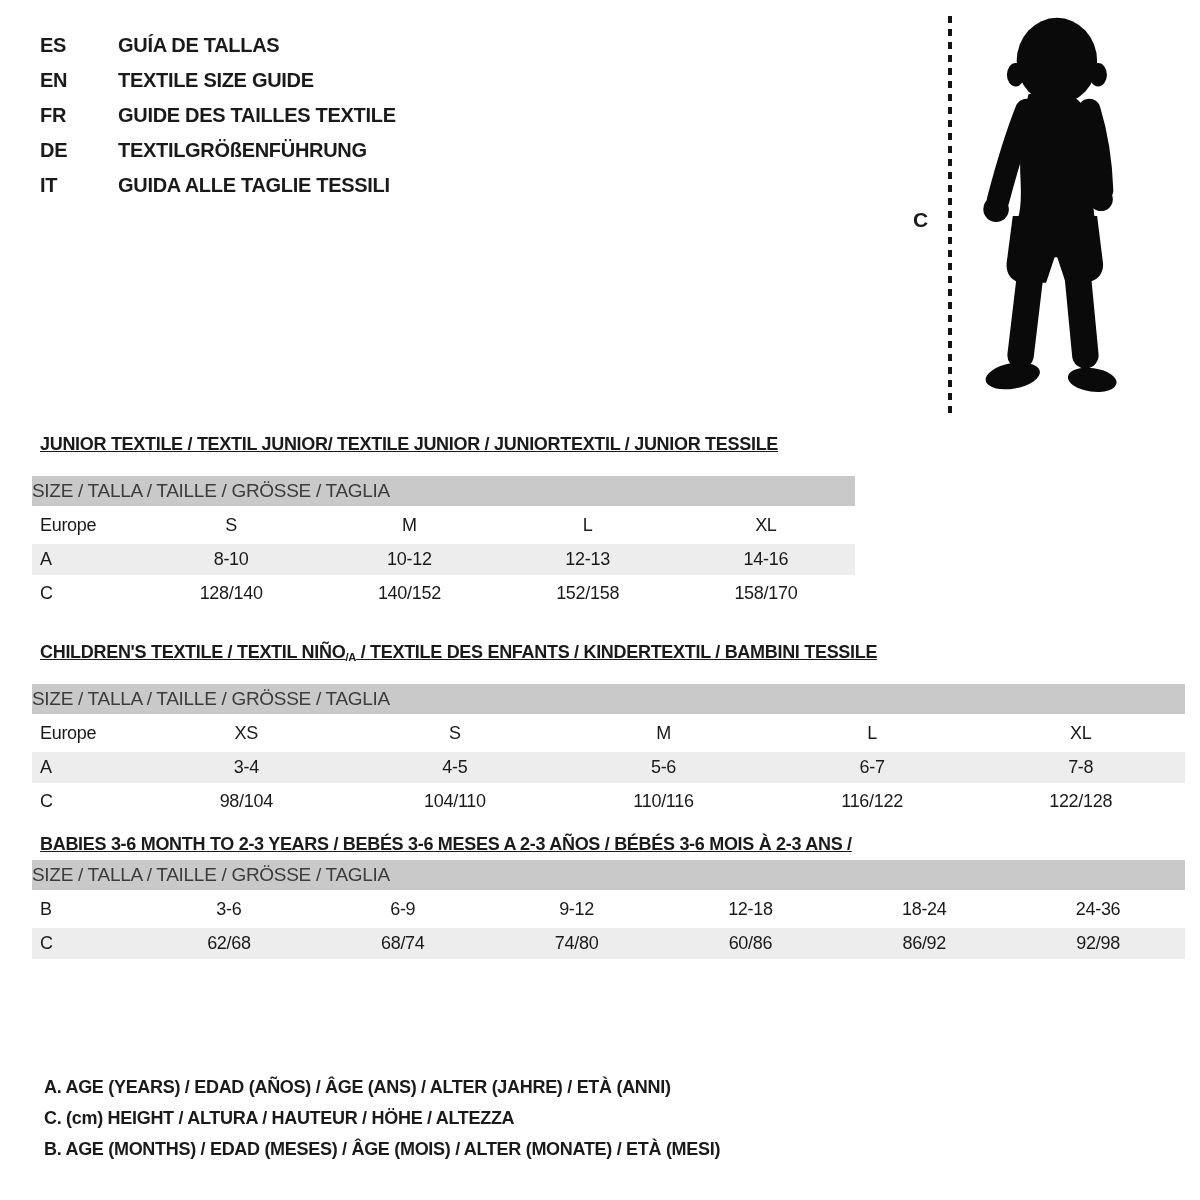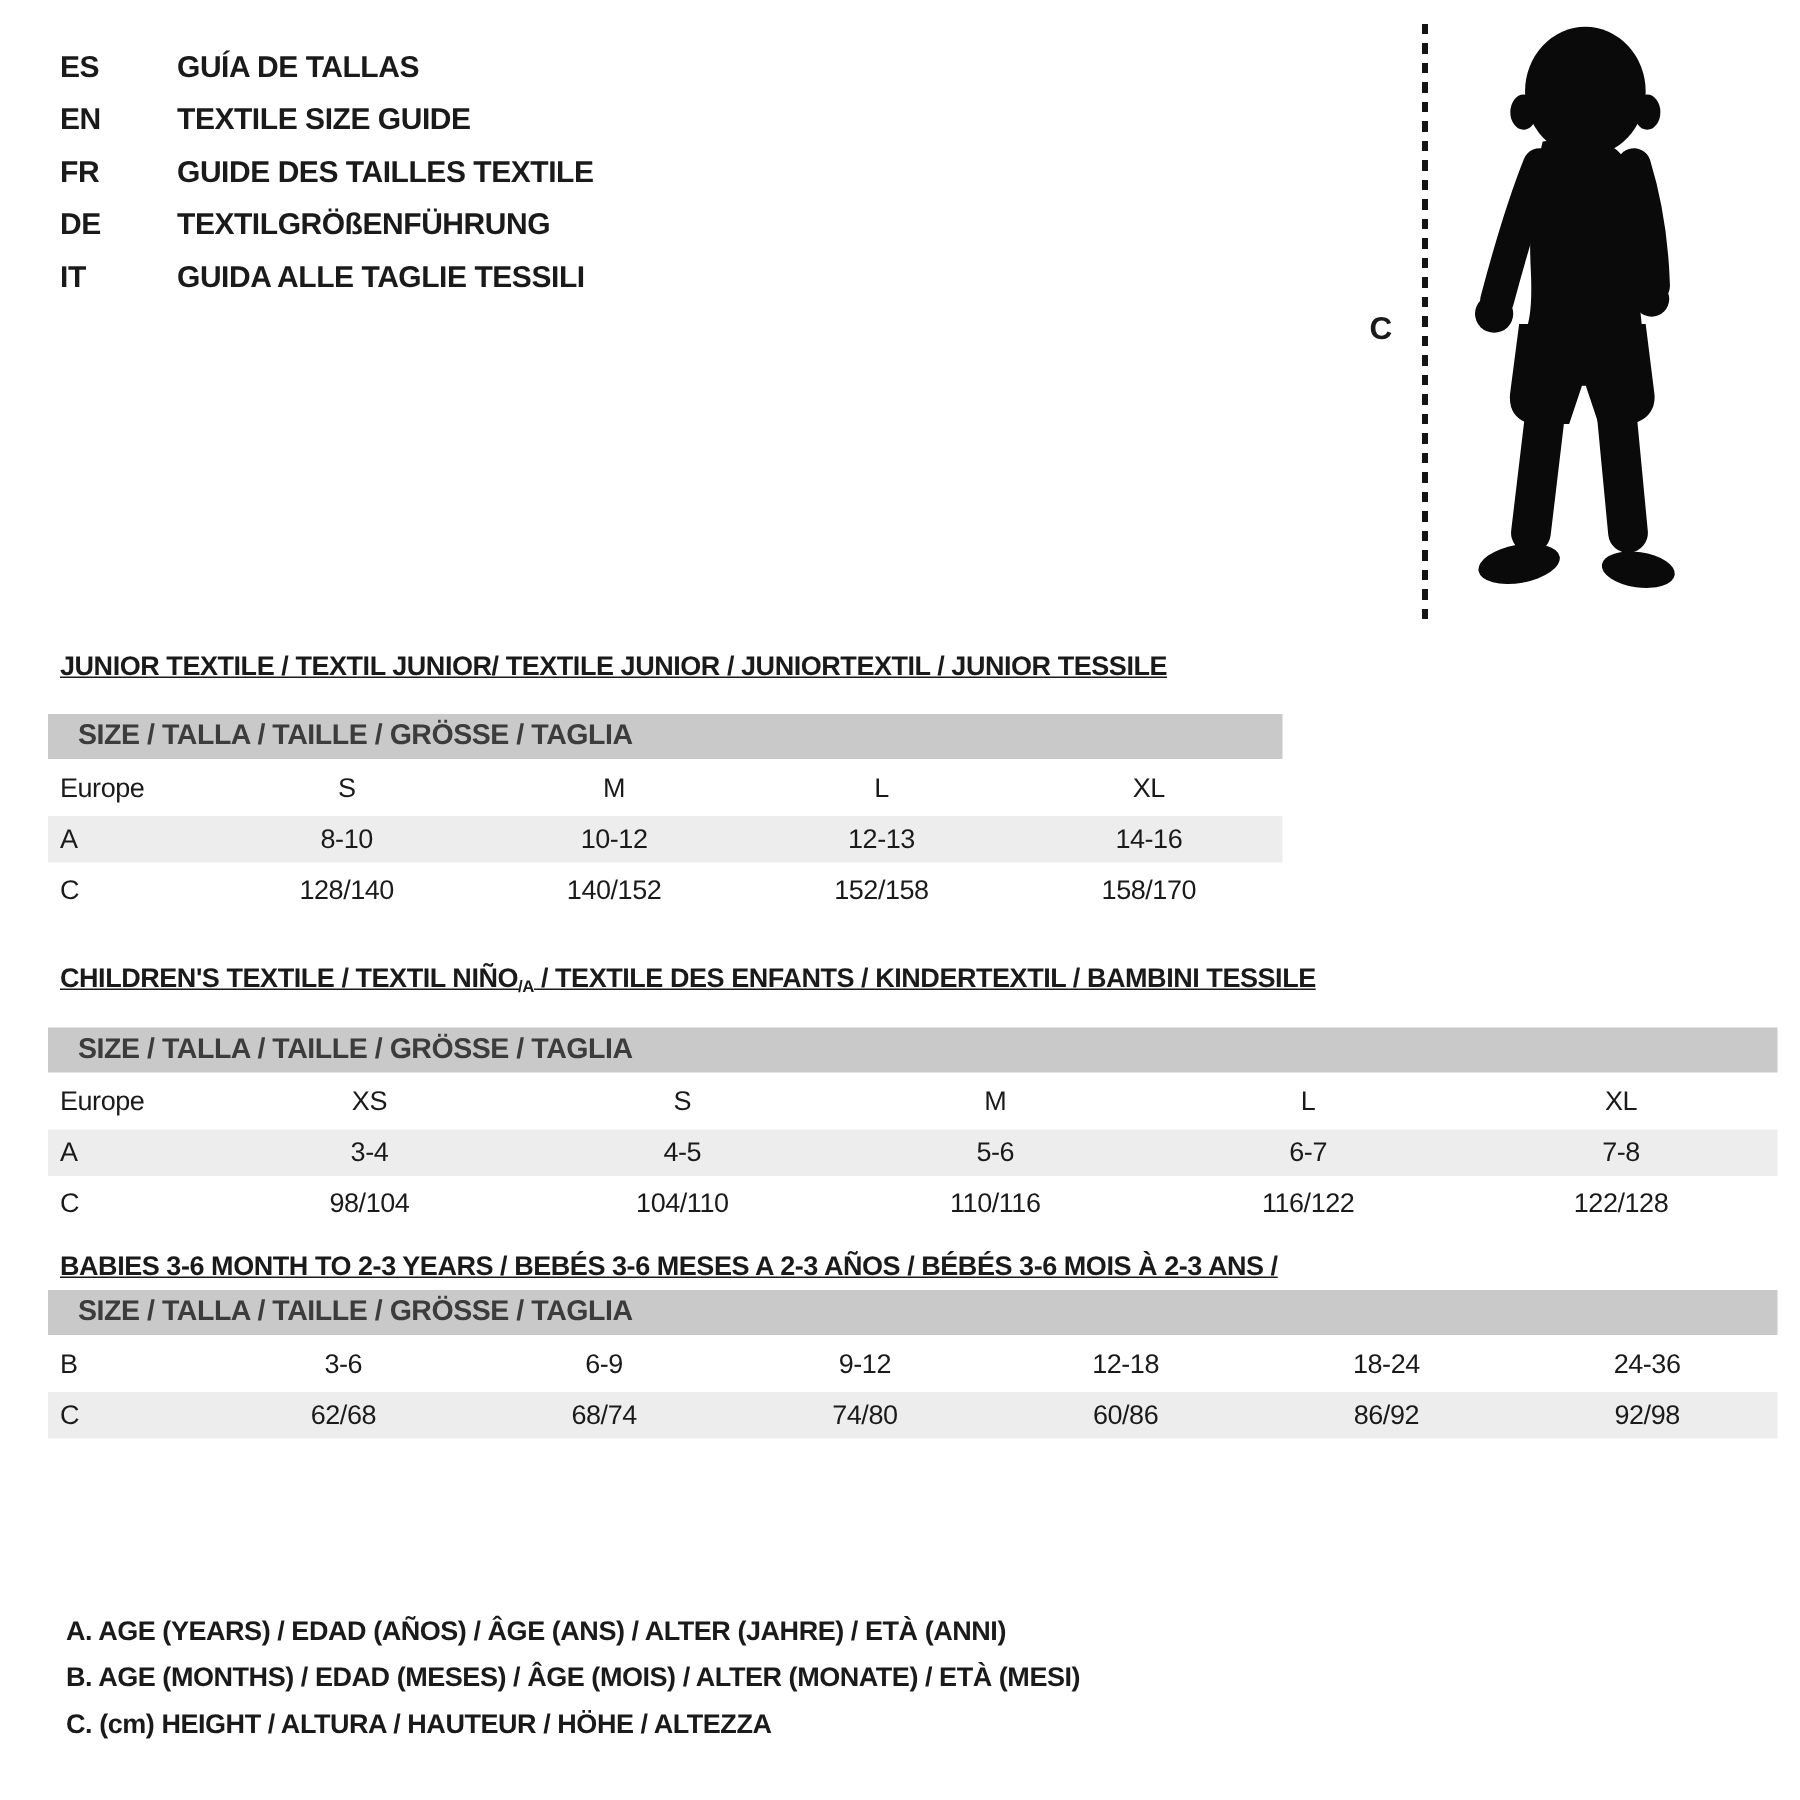--- a/index.html
+++ b/index.html
@@ -16,22 +16,22 @@
   .height-line { position:absolute; left:948px; top:16px; width:4px; height:400px;
     background:repeating-linear-gradient(to bottom,#141414 0px,#141414 7px,transparent 7px,transparent 13px); }
   .measure-label { position:absolute; left:913px; top:208px; font-size:21px; font-weight:700; }
   .baby-figure { position:absolute; left:962px; top:10px; width:180px; height:412px; }
 
   
   .section { position:absolute; left:32px; }
   .section-title { font-size:18px; font-weight:700; letter-spacing:-0.3px; white-space:nowrap; padding-left:8px;text-decoration:underline; }
   .section-title .subscript { font-size:0.62em; vertical-align:-0.28em; font-weight:700; }
   .two-line .section-title { line-height:32px; }
-  .tbar { height:30px; background:#c9c9c9; display:flex; align-items:center; padding-left:20px;
-    color:#3c3c3c; font-size:19px; font-weight:700; letter-spacing:-0.3px; margin-bottom:4px; }
+  .tbar { height:30px; background:#c9c9c9; display:flex; align-items:center; padding-left:0;
+    color:#3c3c3c; font-size:19px; font-weight:400; letter-spacing:-0.3px; margin-bottom:4px; }
   .trow { display:grid; align-items:center; height:31px; margin-bottom:3px; font-size:18px; font-weight:400; letter-spacing:-0.3px; }
   .cols4 { grid-template-columns:110px repeat(4,1fr); }
   .cols5 { grid-template-columns:110px repeat(5,1fr); }
   .cols6 { grid-template-columns:110px repeat(6,1fr); }
   .trow.shaded { background:#ededed; }
   .tlabel { text-align:left; padding-left:8px; }
   .tcell { text-align:center; }
   .w-junior { width:823px; }
   .w-wide { width:1153px; }
   .gap-title-bar { margin-bottom:21px; }
@@ -162,17 +162,17 @@
       <span class="tcell">68/74</span>
       <span class="tcell">74/80</span>
       <span class="tcell">60/86</span>
       <span class="tcell">86/92</span>
       <span class="tcell">92/98</span>
     </div>
   </div>
 
   <div class="legend">
     <div class="legend-line">A. AGE (YEARS) / EDAD (AÑOS) / ÂGE (ANS) / ALTER (JAHRE) / ETÀ (ANNI)</div>
+    <div class="legend-line">C. (cm) HEIGHT / ALTURA / HAUTEUR / HÖHE / ALTEZZA</div>
     <div class="legend-line">B. AGE (MONTHS) / EDAD (MESES) / ÂGE (MOIS) / ALTER (MONATE) / ETÀ (MESI)</div>
-    <div class="legend-line">C. (cm) HEIGHT / ALTURA / HAUTEUR / HÖHE / ALTEZZA</div>
   </div>
 
 </div>
 
 </body></html>

